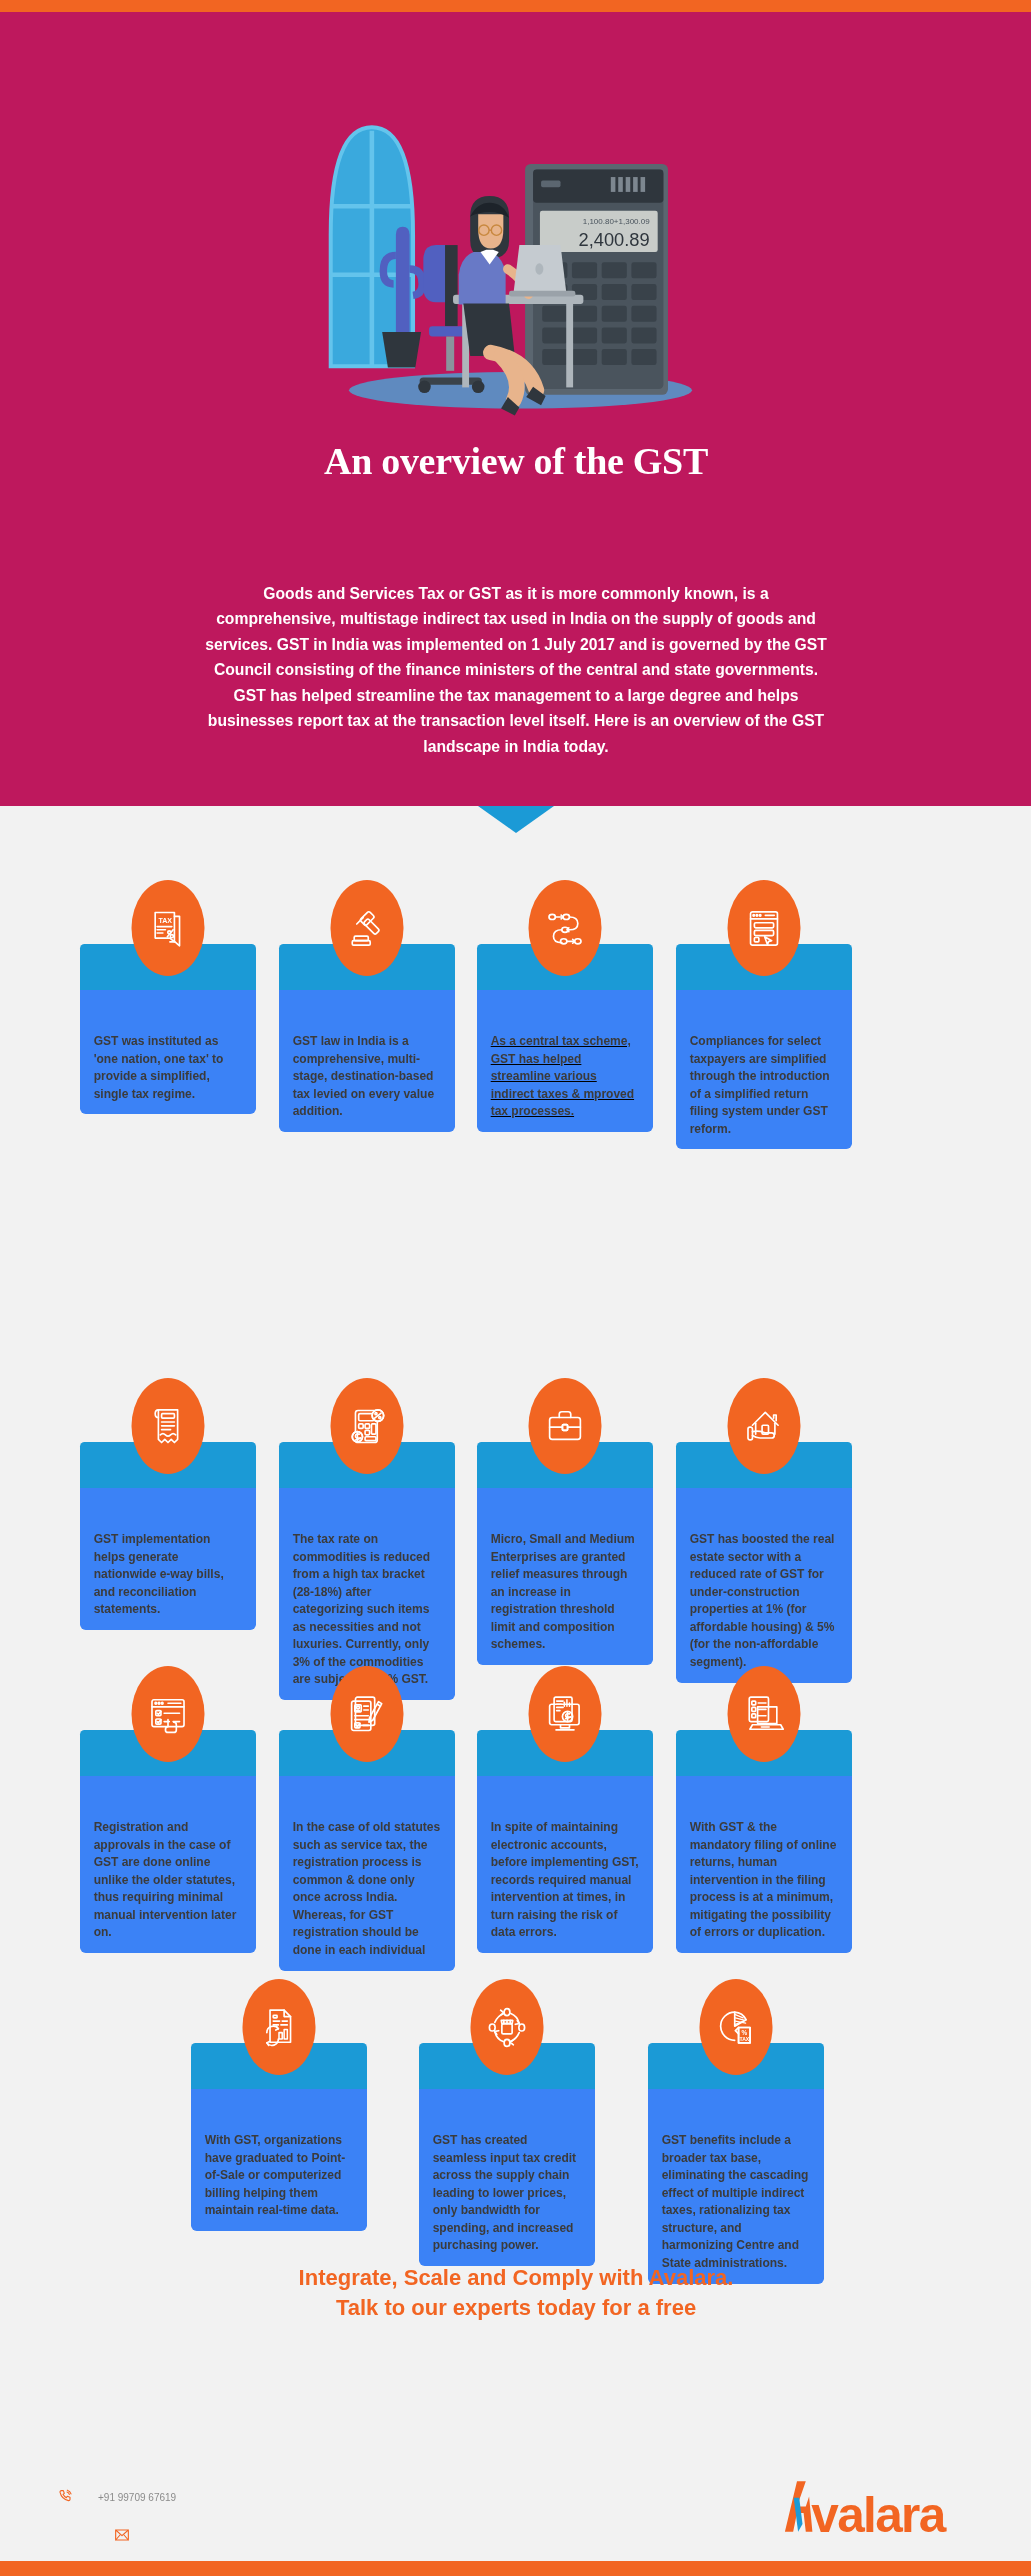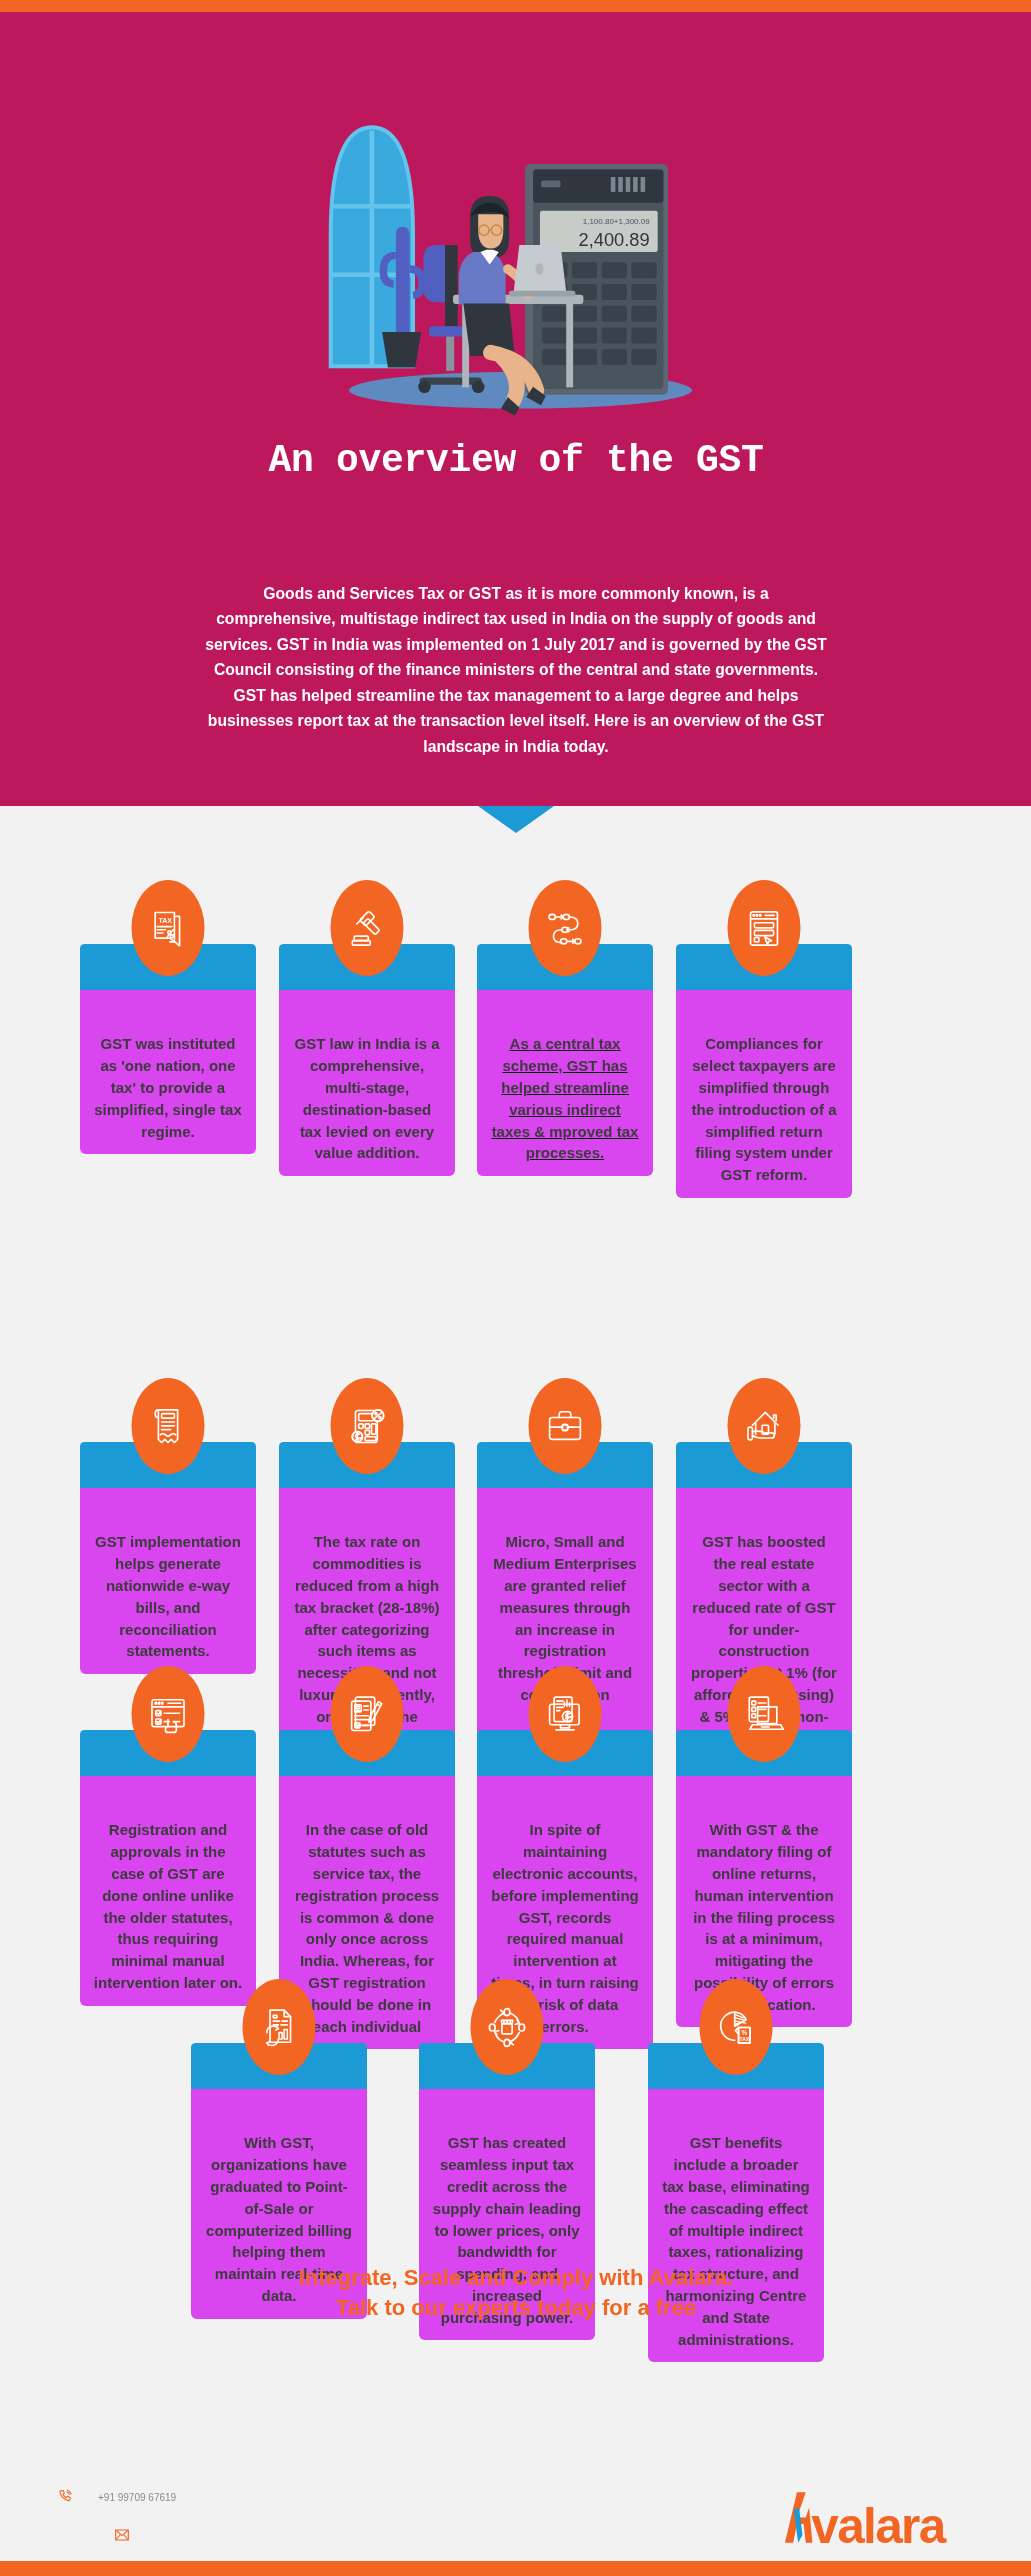--- a/index.html
+++ b/index.html
@@ -37,21 +37,21 @@
   }
 
   
   .illustration { position:absolute; left:309px; top:51px; width:423px; height:355px; }
 
   .hero-title {
     position:absolute; left:50%; top:426px; transform:translateX(-50%);
     width:687px; text-align:center;
     color:#ffffff; font-size:38px; line-height:1.22;
     font-weight:bold; letter-spacing:-0.3px;
-    font-family:Liberation Mono, monospace;
+    font-family:Liberation Serif, serif;
   }
   .hero-intro {
     position:absolute; left:50%; top:569px; transform:translateX(-50%);
     width:629px; text-align:center;
     color:#ffffff; font-size:15.7px; line-height:1.62;
     font-weight:bold;
   }
 
   
   .cards-area { position:absolute; left:0; top:806px; width:1032px; }
@@ -60,26 +60,26 @@
     position:absolute;
     width:176px;
   }
   .card-head {
     position:relative;
     height:46px;
     background:#1b9ad6;
     border-radius:4.6px 4.6px 0 0;
   }
   .card-body {
-    background:#d946ef;
+    background:#3b82f6;
     border-radius:0 0 5.7px 5.7px;
     padding:43px 13.7px 11.4px 13.7px;
-    text-align:center;
+    text-align:left;
     color:#3b3b3b;
-    font-size:15px;
+    font-size:12px;
     line-height:1.46;
     font-weight:bold;
   }
   .icon-bubble {
     position:absolute; left:50%; top:-64px; transform:translateX(-50%);
     width:73px; height:96px;
     background:#f26522;
     border-radius:50%;
     display:flex; align-items:center; justify-content:center;
     z-index:3;
@@ -97,21 +97,21 @@
   .footer { position:absolute; left:0; top:2455px; width:1032px; height:106px; }
   .contact-row {
     position:absolute; display:flex; align-items:center; gap:25px;
     color:#8b8b8b; font-size:10px; font-weight:normal;
   }
   .contact-phone { left:57px; top:34px; }
   .contact-email { left:57px; top:72px;flex-direction:column; }
   .contact-row svg { width:16px; height:16px; flex:0 0 auto; }
 
   .logo {
-    position:absolute; left:775px; top:35px;
+    position:absolute; left:775px; top:24px;
     display:flex; align-items:flex-end;
   }
   .logo svg { height:55px; width:auto; display:block; }
 </style>
 </head>
 <body>
 
 <div class="accent-bar-top"></div>
 
 <div class="hero">

